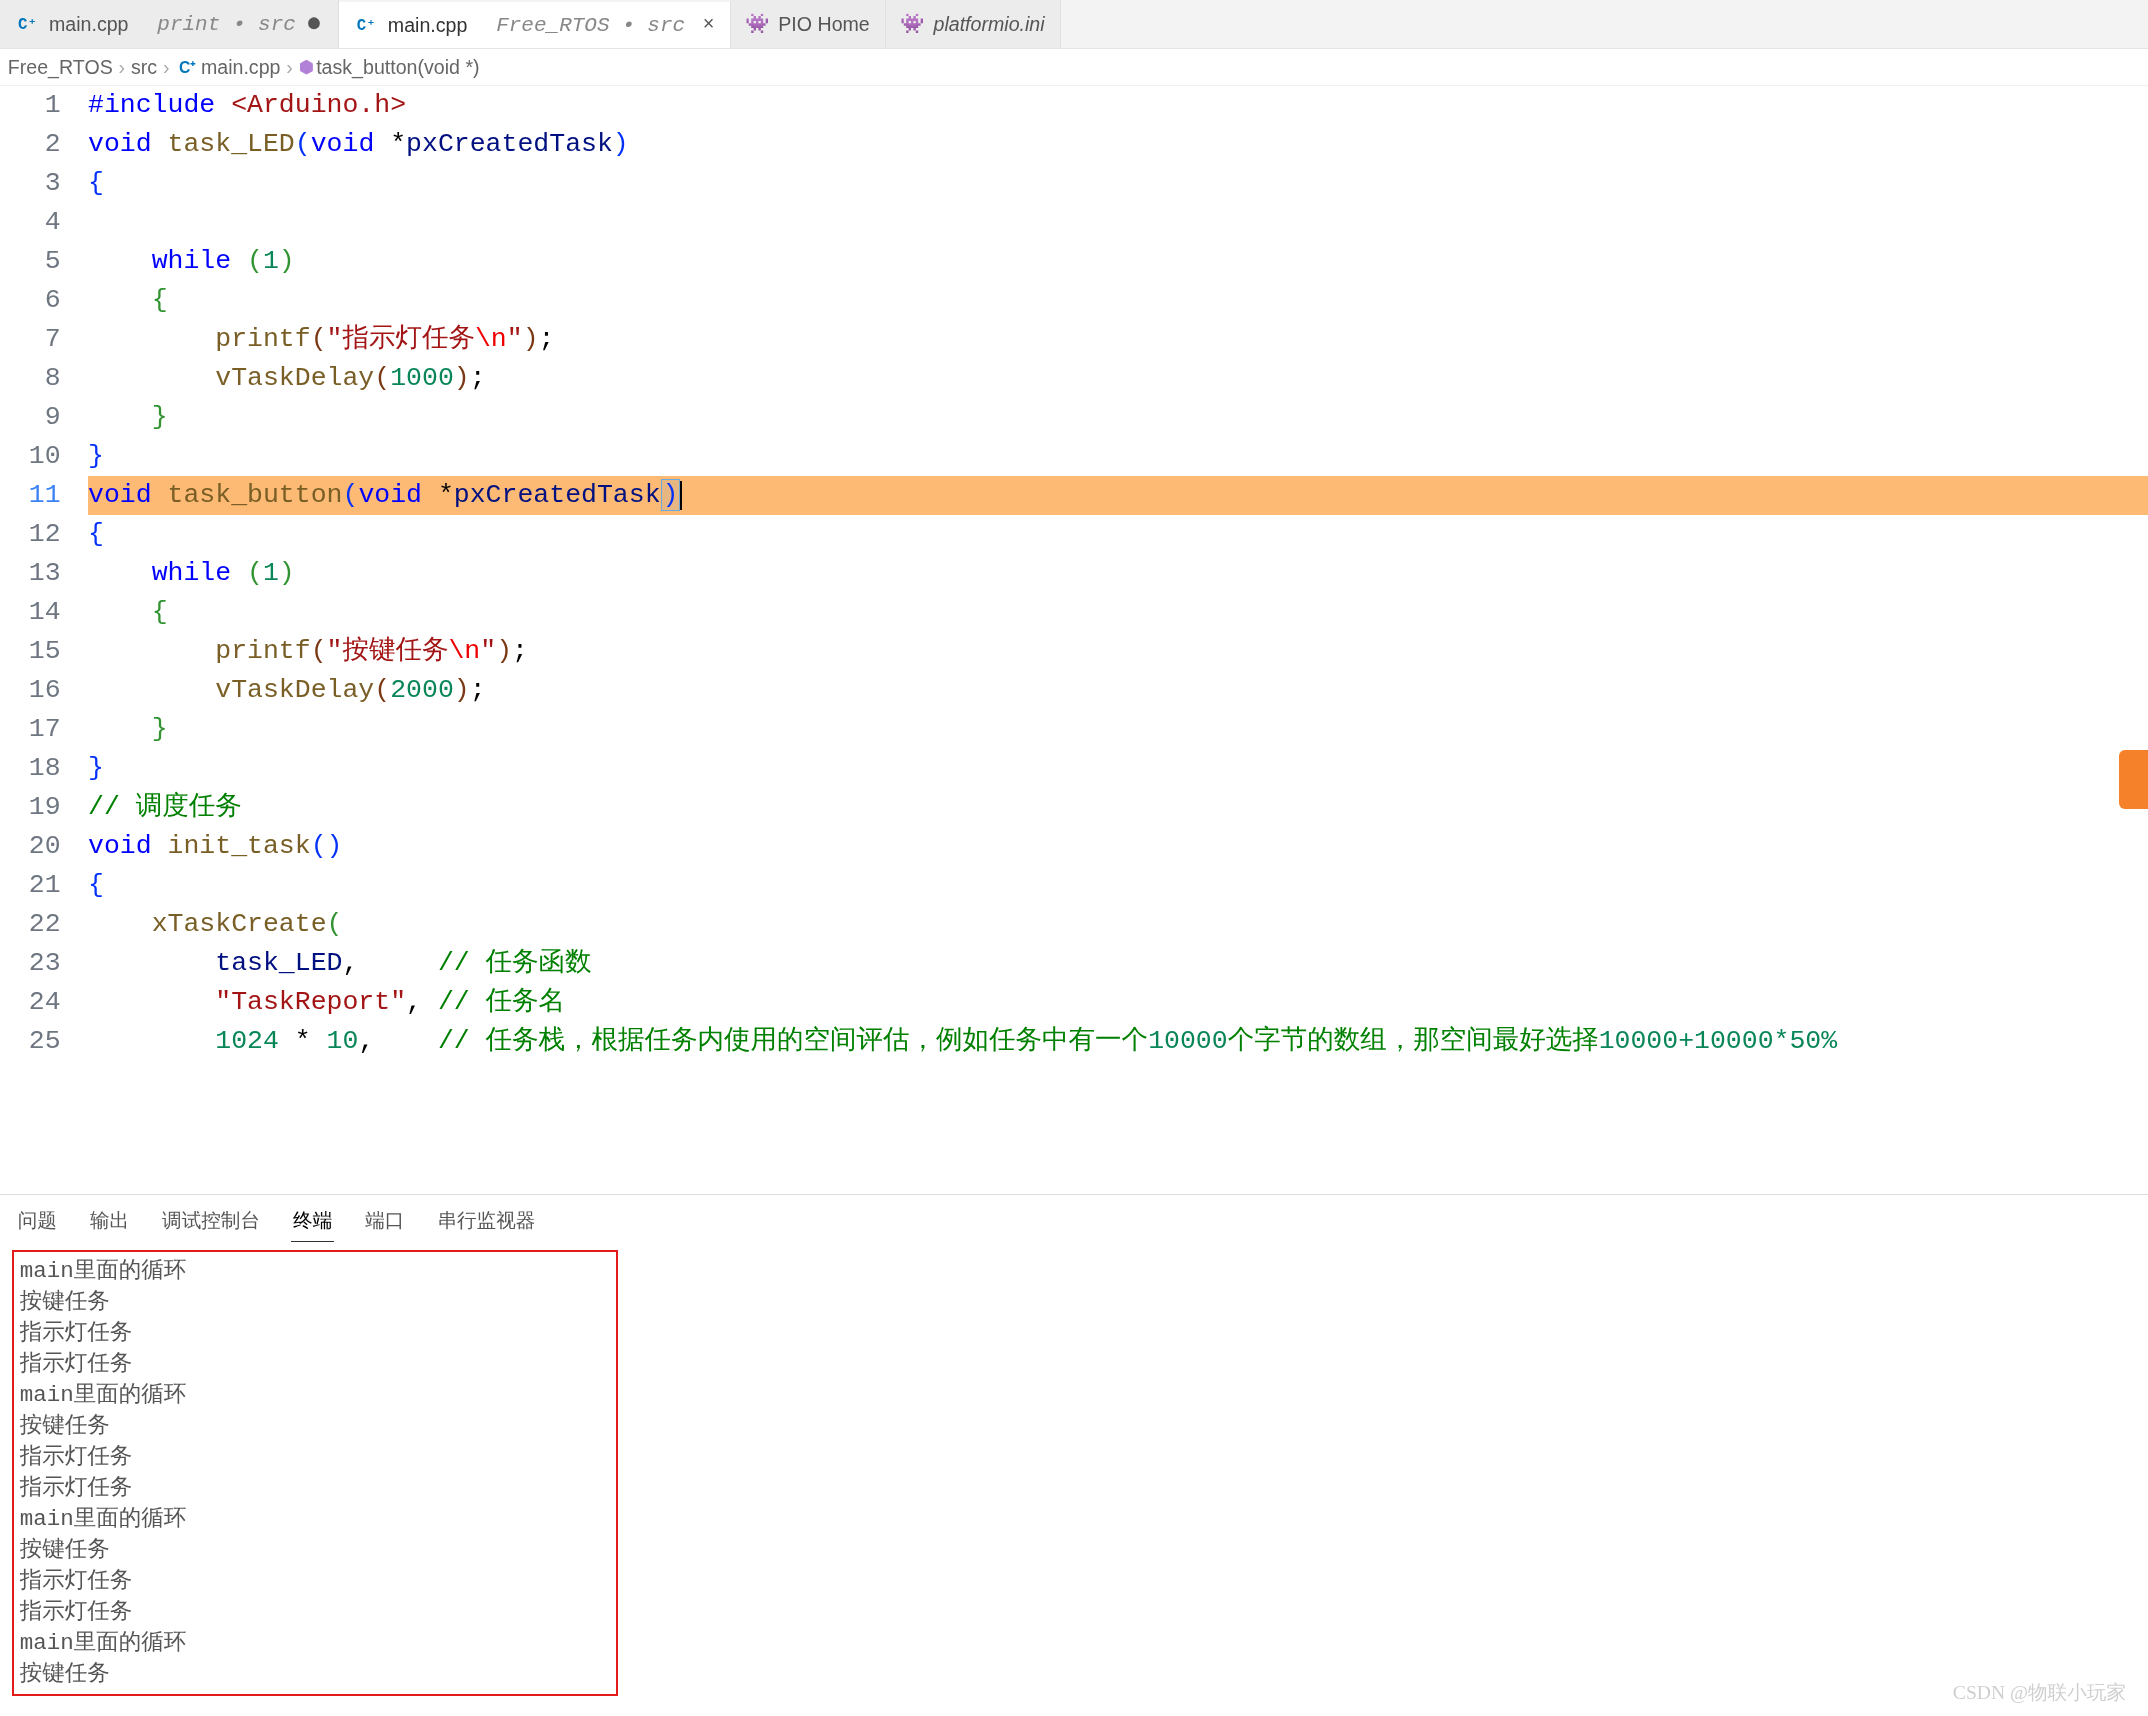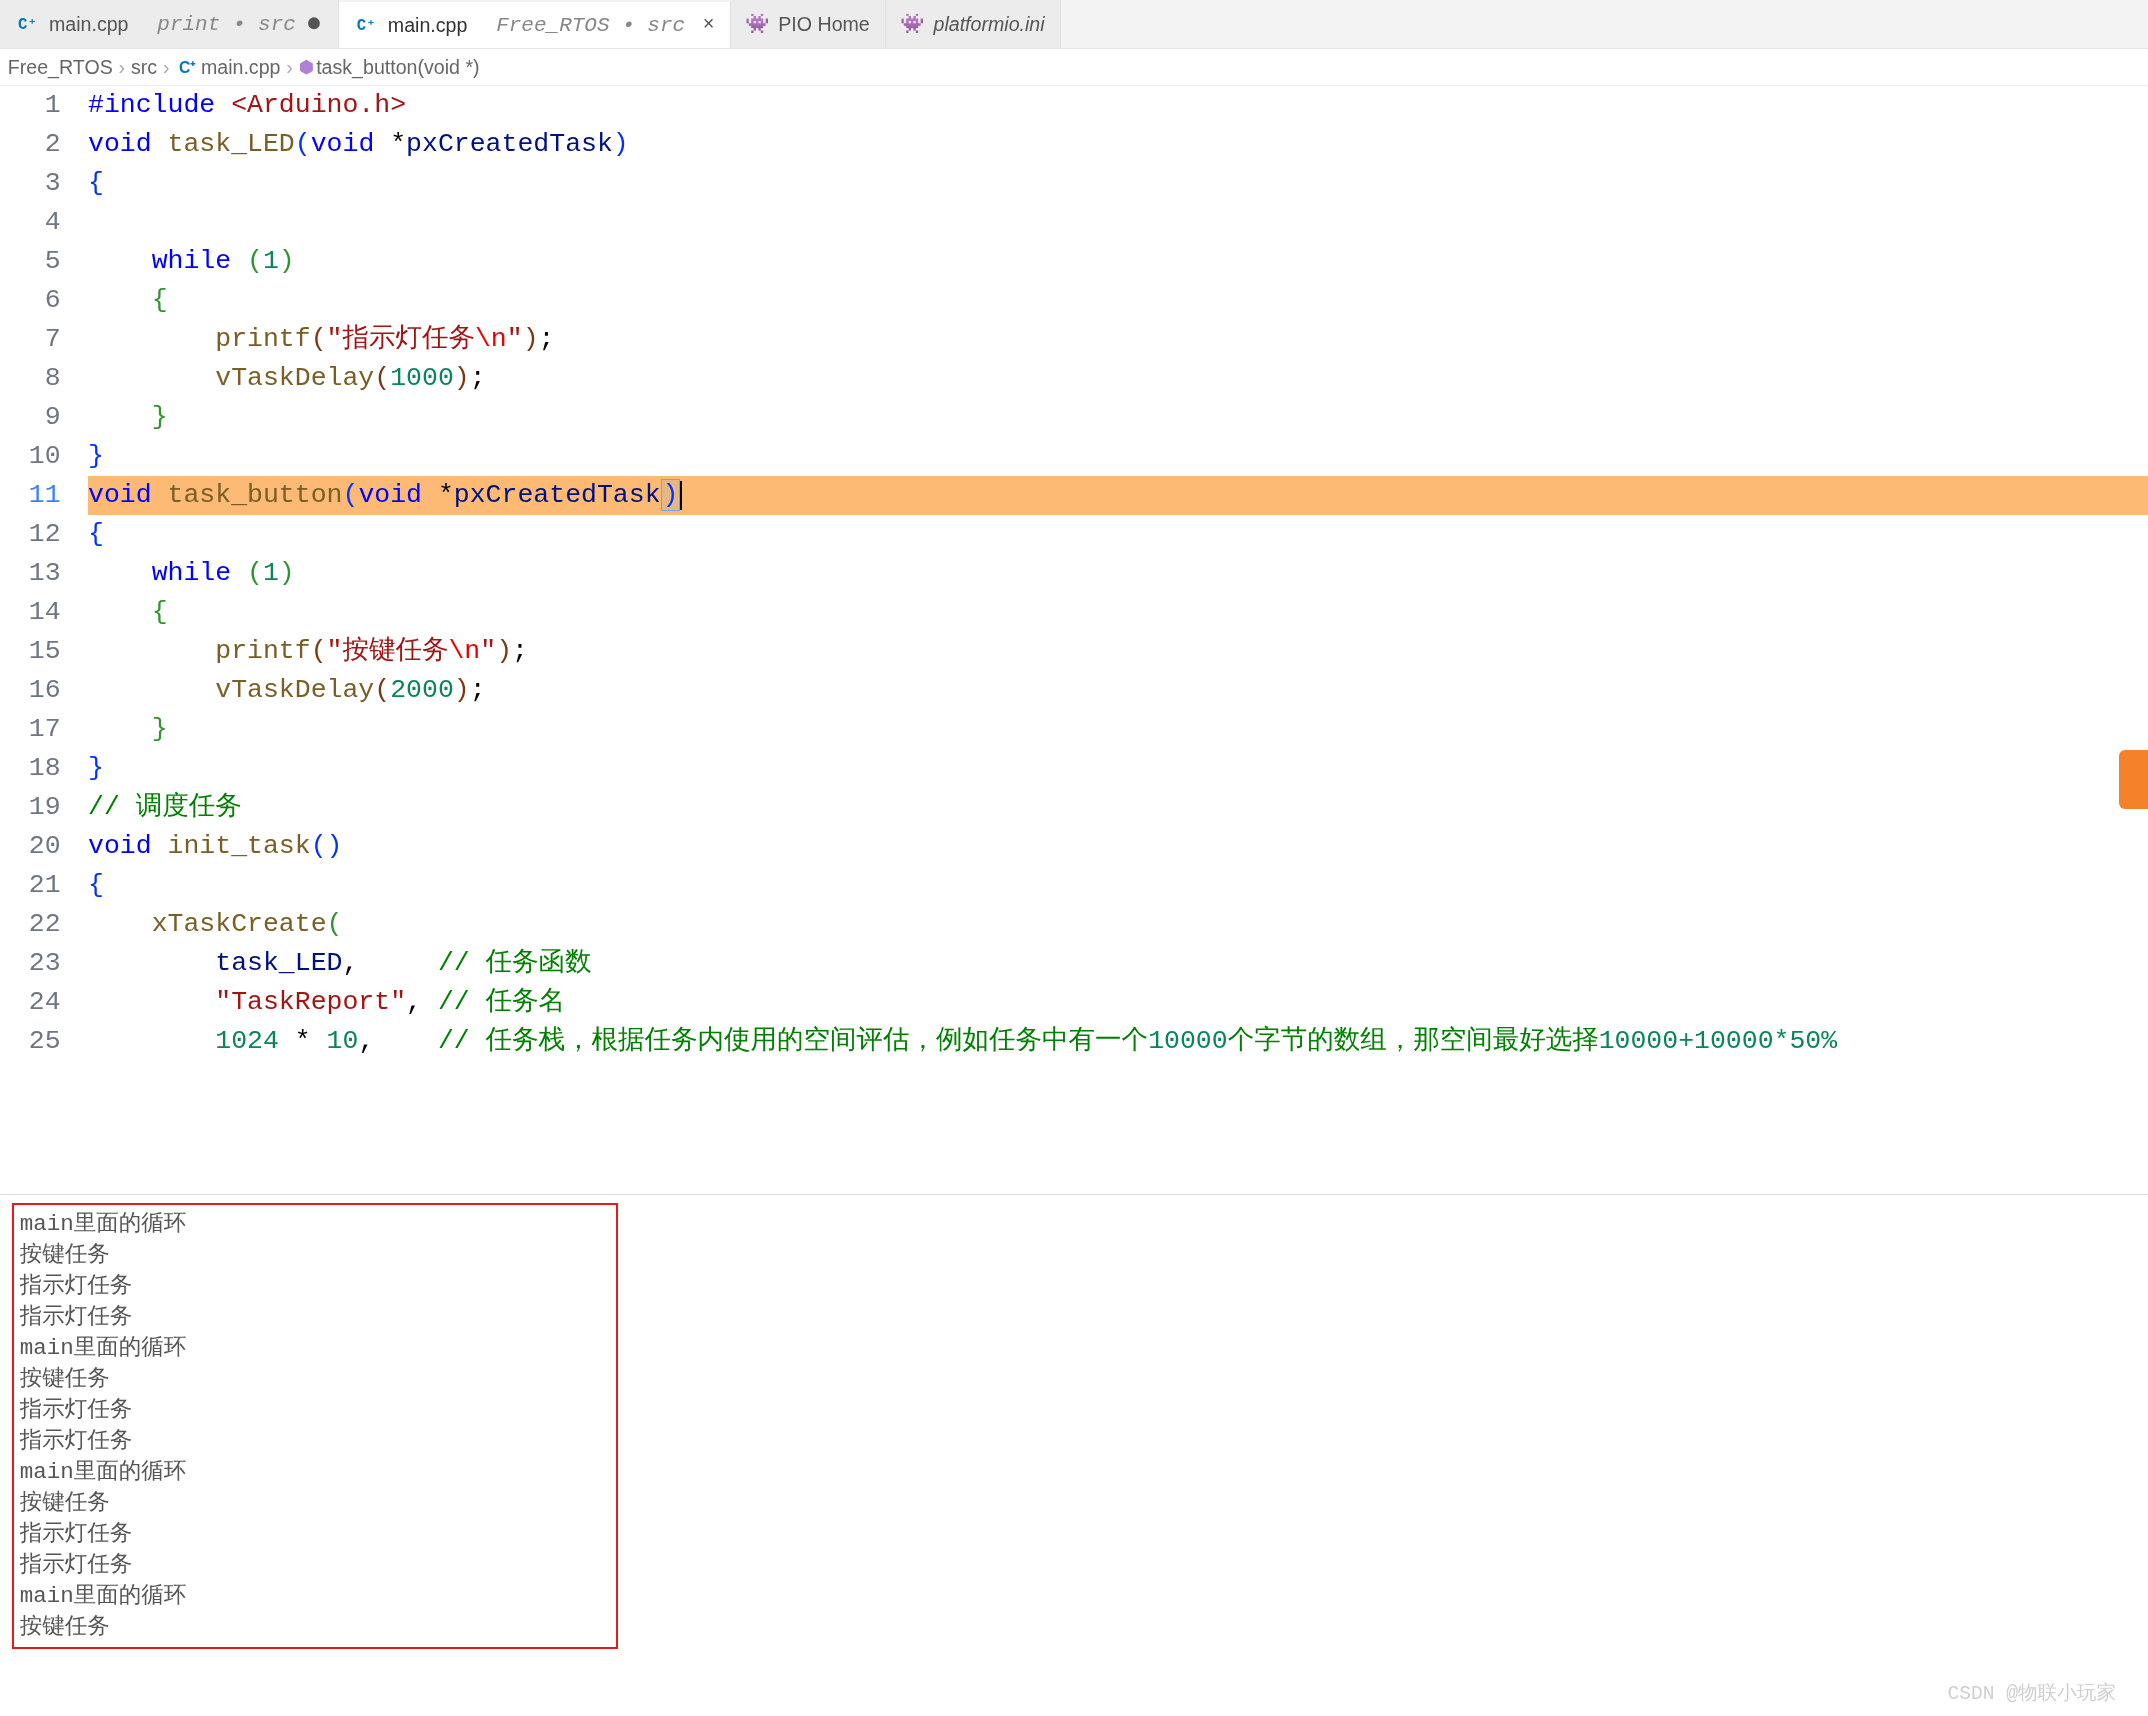--- a/index.html
+++ b/index.html
@@ -129,25 +129,25 @@
     padding: 3.9px 5.9px;
     width: 606px;
     font-family: Consolas, "Courier New", monospace;
     font-size: 22.5px;
     line-height: 31px;
     color:#555;
   }
   .terminal-out div { white-space: pre; }
   .watermark {
     position:absolute;
-    right: 32px;
+    right: 22px;
     bottom: 9.8px;
     color:#cfcfcf;
     font-size:19.6px;
-    font-family: Liberation Mono, monospace;
+    font-family: Liberation Serif, serif;
   }
   .right-badge {
     position:absolute;
     right:0;
     top: 750px;
     width: 29px; height: 59px;
     background:#f5822a;
     border-radius: 5.9px 0 0 5.9px;
   }
 </style>
@@ -214,20 +214,28 @@
       <div class="ln">21</div>
       <div class="ln">22</div>
       <div class="ln">23</div>
       <div class="ln">24</div>
       <div class="ln">25</div>
     </div>
   <div class="code" id="code"><div class="line"><span class="kw">#include</span><span class="op"> </span><span class="str">&lt;Arduino.h&gt;</span></div><div class="line"><span class="kw">void</span><span class="op"> </span><span class="fn">task_LED</span><span class="brace">(</span><span class="kw">void</span><span class="op"> *</span><span class="pn">pxCreatedTask</span><span class="brace">)</span></div><div class="line"><span class="brace">{</span></div><div class="line"><span class="op"></span></div><div class="line"><span class="op">    </span><span class="kw">while</span><span class="op"> </span><span class="brace2">(</span><span class="num">1</span><span class="brace2">)</span></div><div class="line"><span class="op">    </span><span class="brace2">{</span></div><div class="line"><span class="op">        </span><span class="fn">printf</span><span class="brace3">(</span><span class="str">"指示灯任务</span><span class="esc">\n</span><span class="str">"</span><span class="brace3">)</span><span class="op">;</span></div><div class="line"><span class="op">        </span><span class="fn">vTaskDelay</span><span class="brace3">(</span><span class="num">1000</span><span class="brace3">)</span><span class="op">;</span></div><div class="line"><span class="op">    </span><span class="brace2">}</span></div><div class="line"><span class="brace">}</span></div><div class="line hl"><span class="kw">void</span><span class="op"> </span><span class="fn">task_button</span><span class="brace">(</span><span class="kw">void</span><span class="op"> *</span><span class="pn">pxCreatedTask</span><span class="cursor-box brace">)</span><span class="cursor-line"></span></div><div class="line"><span class="brace">{</span></div><div class="line"><span class="op">    </span><span class="kw">while</span><span class="op"> </span><span class="brace2">(</span><span class="num">1</span><span class="brace2">)</span></div><div class="line"><span class="op">    </span><span class="brace2">{</span></div><div class="line"><span class="op">        </span><span class="fn">printf</span><span class="brace3">(</span><span class="str">"按键任务</span><span class="esc">\n</span><span class="str">"</span><span class="brace3">)</span><span class="op">;</span></div><div class="line"><span class="op">        </span><span class="fn">vTaskDelay</span><span class="brace3">(</span><span class="num">2000</span><span class="brace3">)</span><span class="op">;</span></div><div class="line"><span class="op">    </span><span class="brace2">}</span></div><div class="line"><span class="brace">}</span></div><div class="line"><span class="cm">// 调度任务</span></div><div class="line"><span class="kw">void</span><span class="op"> </span><span class="fn">init_task</span><span class="brace">()</span></div><div class="line"><span class="brace">{</span></div><div class="line"><span class="op">    </span><span class="fn">xTaskCreate</span><span class="brace2">(</span></div><div class="line"><span class="op">        </span><span class="pn">task_LED</span><span class="op">,     </span><span class="cm">// 任务函数</span></div><div class="line"><span class="op">        </span><span class="str">"TaskReport"</span><span class="op">, </span><span class="cm">// 任务名</span></div><div class="line"><span class="op">        </span><span class="num">1024</span><span class="op"> * </span><span class="num">10</span><span class="op">,    </span><span class="cm">// 任务栈，根据任务内使用的空间评估，例如任务中有一个</span><span class="cm" style="color: rgb(9, 134, 88);">10000</span><span class="cm">个字节的数组，那空间最好选择</span><span class="cm" style="color: rgb(9, 134, 88);">10000+10000*50%</span></div></div>
 </div>
 
 <div class="panel">
+  <div class="panel-tabs" id="panel-tabs">
+      <div class="ptab">问题</div>
+      <div class="ptab">输出</div>
+      <div class="ptab">调试控制台</div>
+      <div class="ptab active">终端</div>
+      <div class="ptab">端口</div>
+      <div class="ptab">串行监视器</div>
+    </div>
   <div class="terminal-out" id="terminal-out">
       <div>main里面的循环</div>
       <div>按键任务</div>
       <div>指示灯任务</div>
       <div>指示灯任务</div>
       <div>main里面的循环</div>
       <div>按键任务</div>
       <div>指示灯任务</div>
       <div>指示灯任务</div>
       <div>main里面的循环</div>

